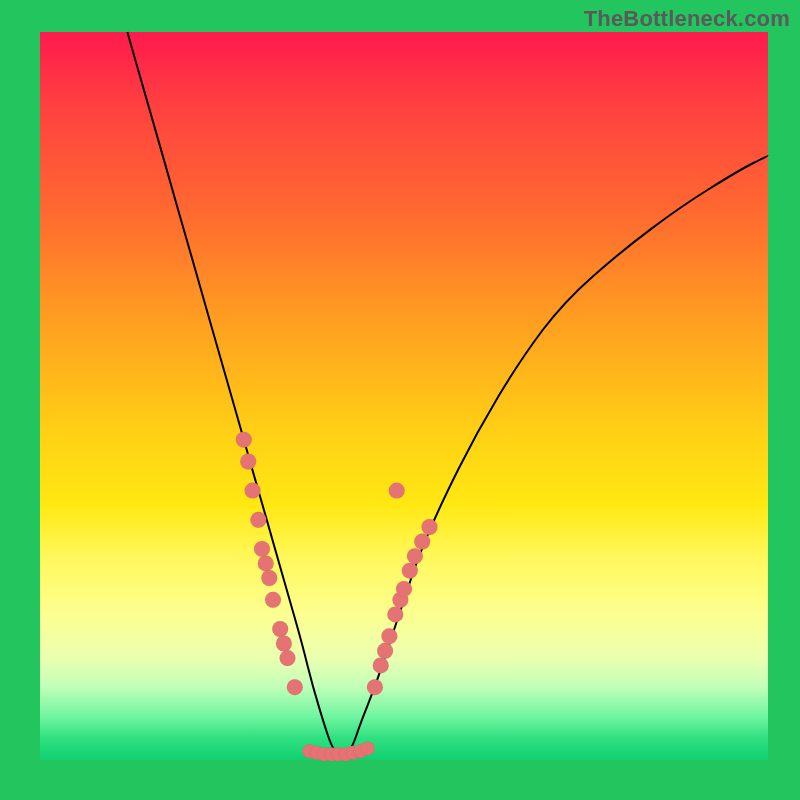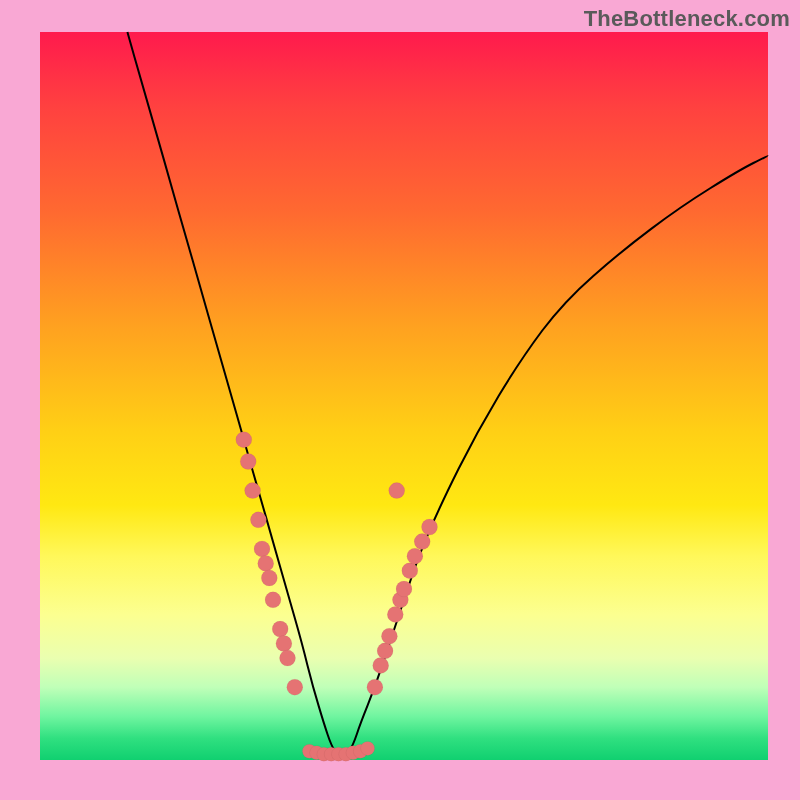--- a/index.html
+++ b/index.html
@@ -1,21 +1,21 @@
 <!DOCTYPE html>
 <html><head>
 <meta charset="utf-8">
 <style>
   * { margin: 0; padding: 0; box-sizing: border-box; }
   html, body { width: 800px; height: 800px; overflow: hidden; background: #000; }
   .stage {
     position: relative;
     width: 800px;
     height: 800px;
-    background: #f9a8d4;
+    background: #22c55e;
   }
   .plot-area {
     position: absolute;
     left: 40px;
     top: 32px;
     width: 728px;
     height: 728px;
     background: linear-gradient(to bottom,
       #ff1a4d 0%,
       #ff4040 10%,

